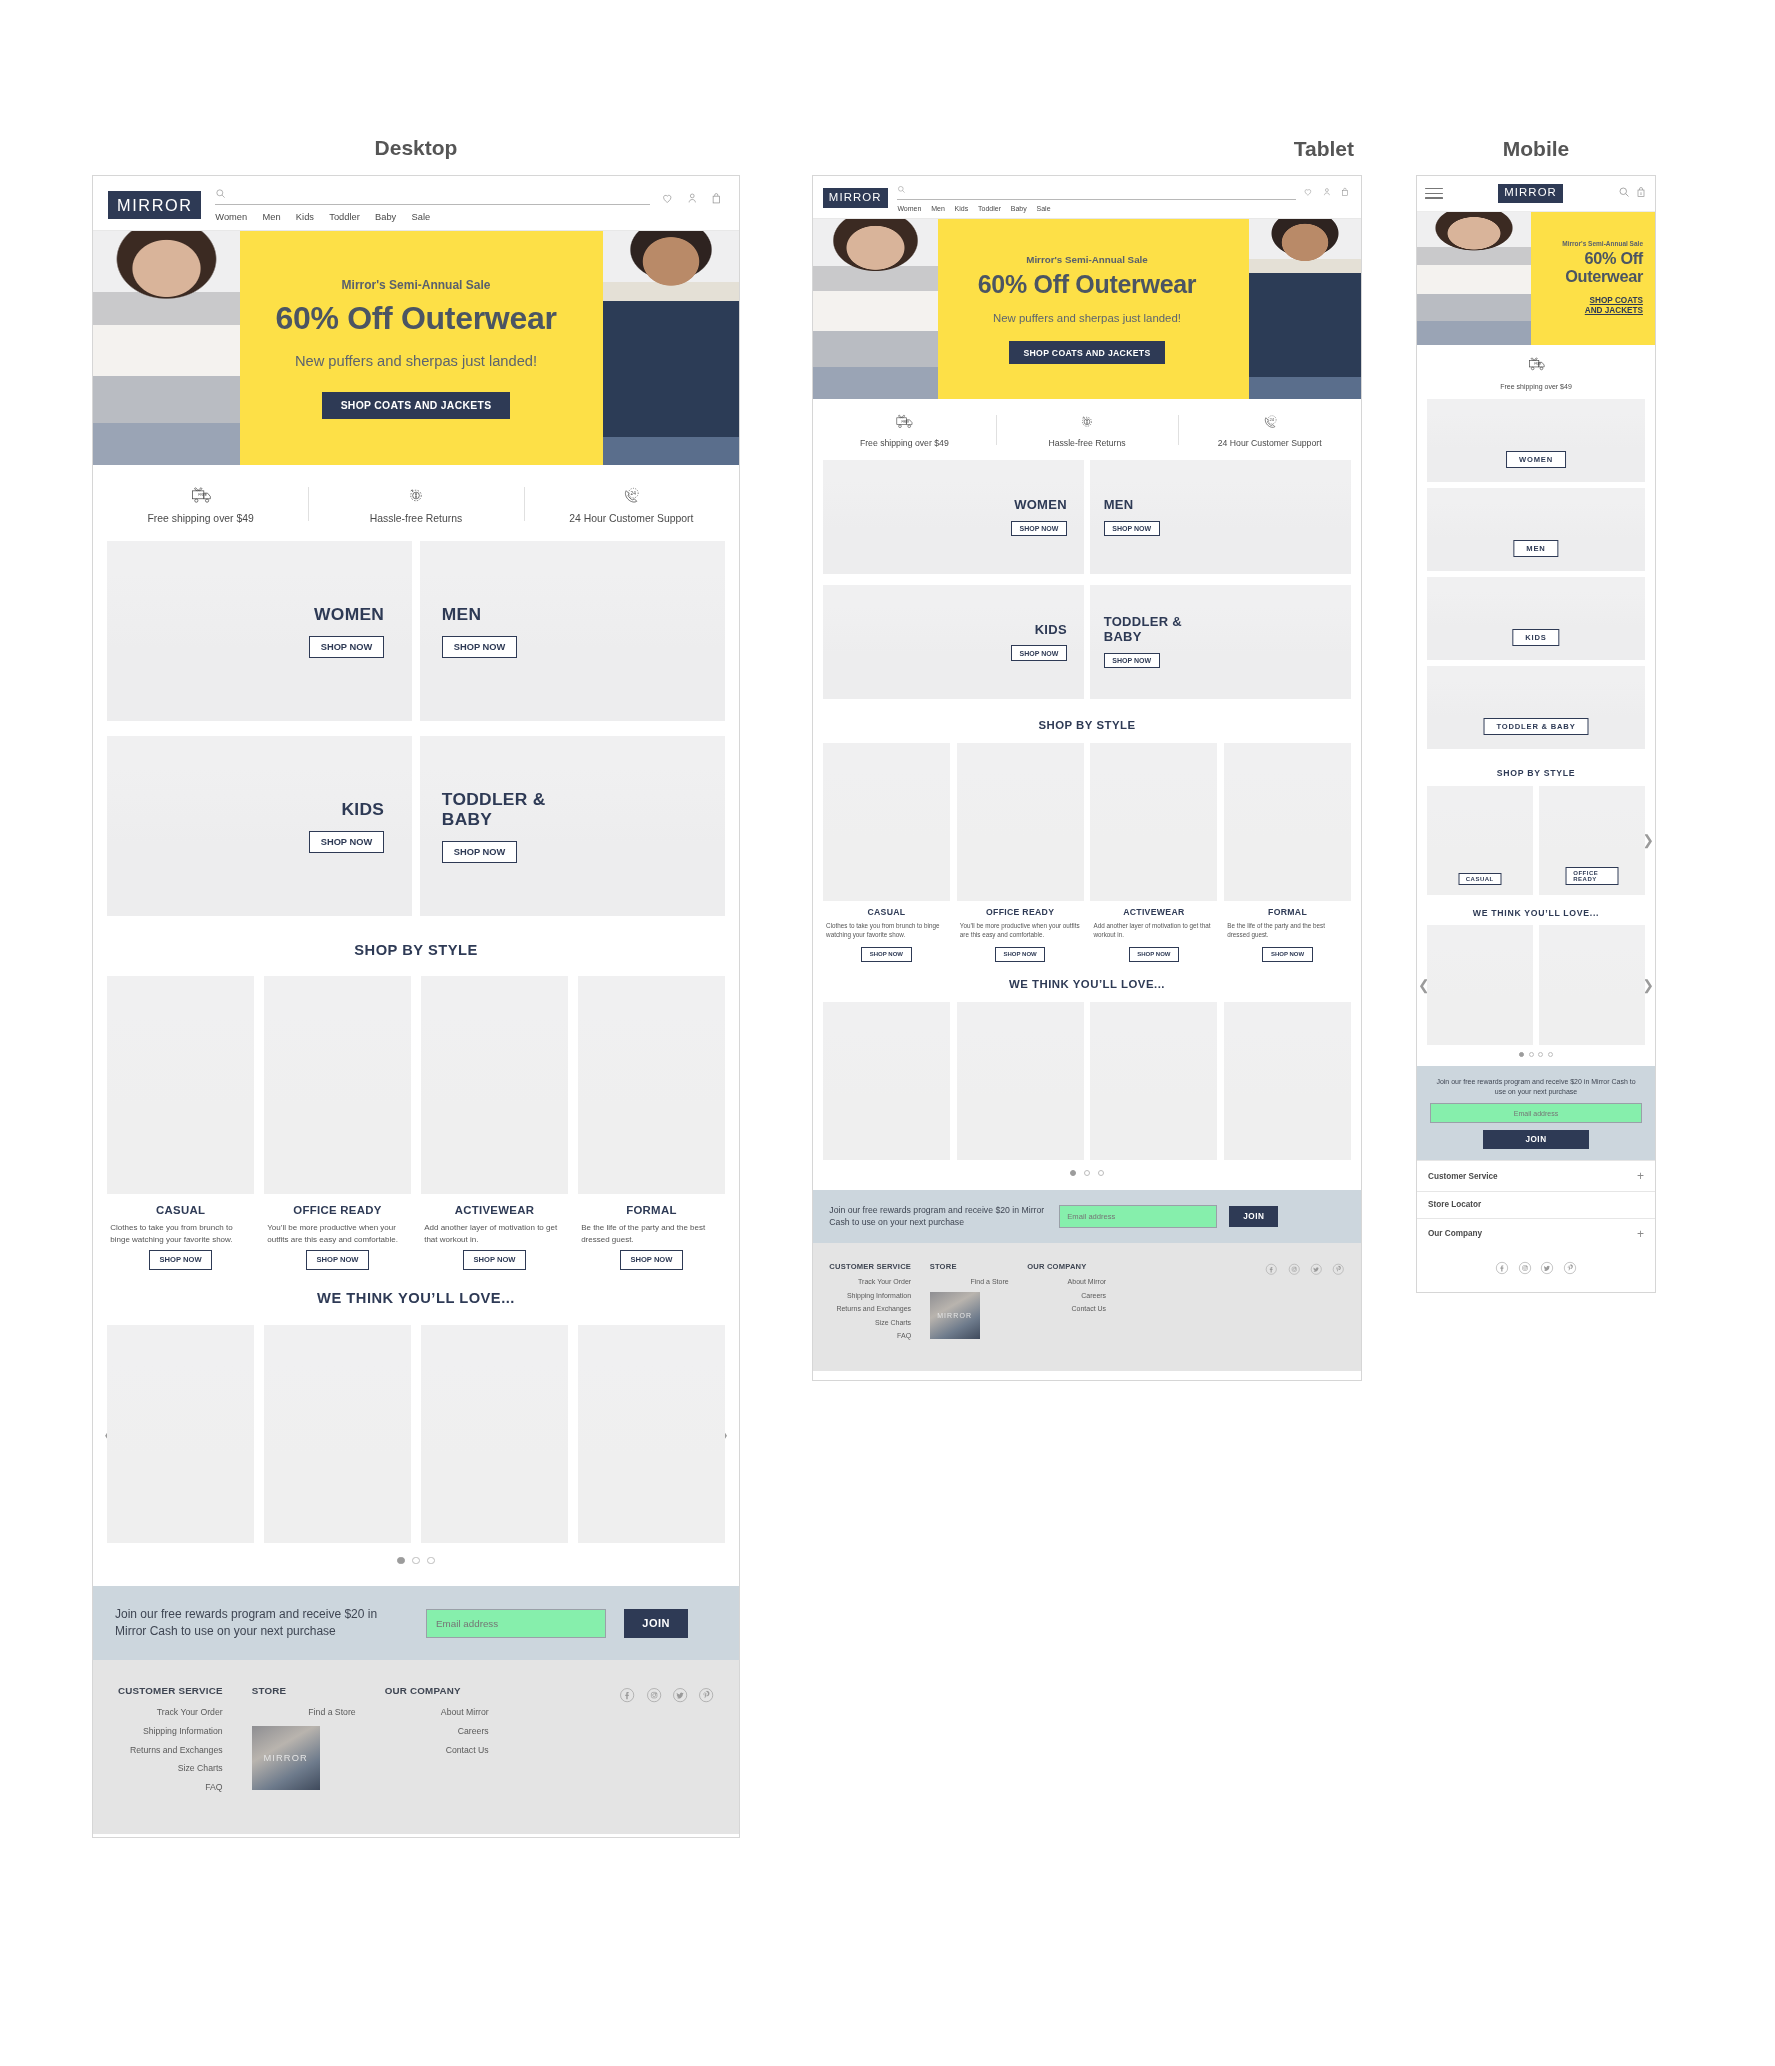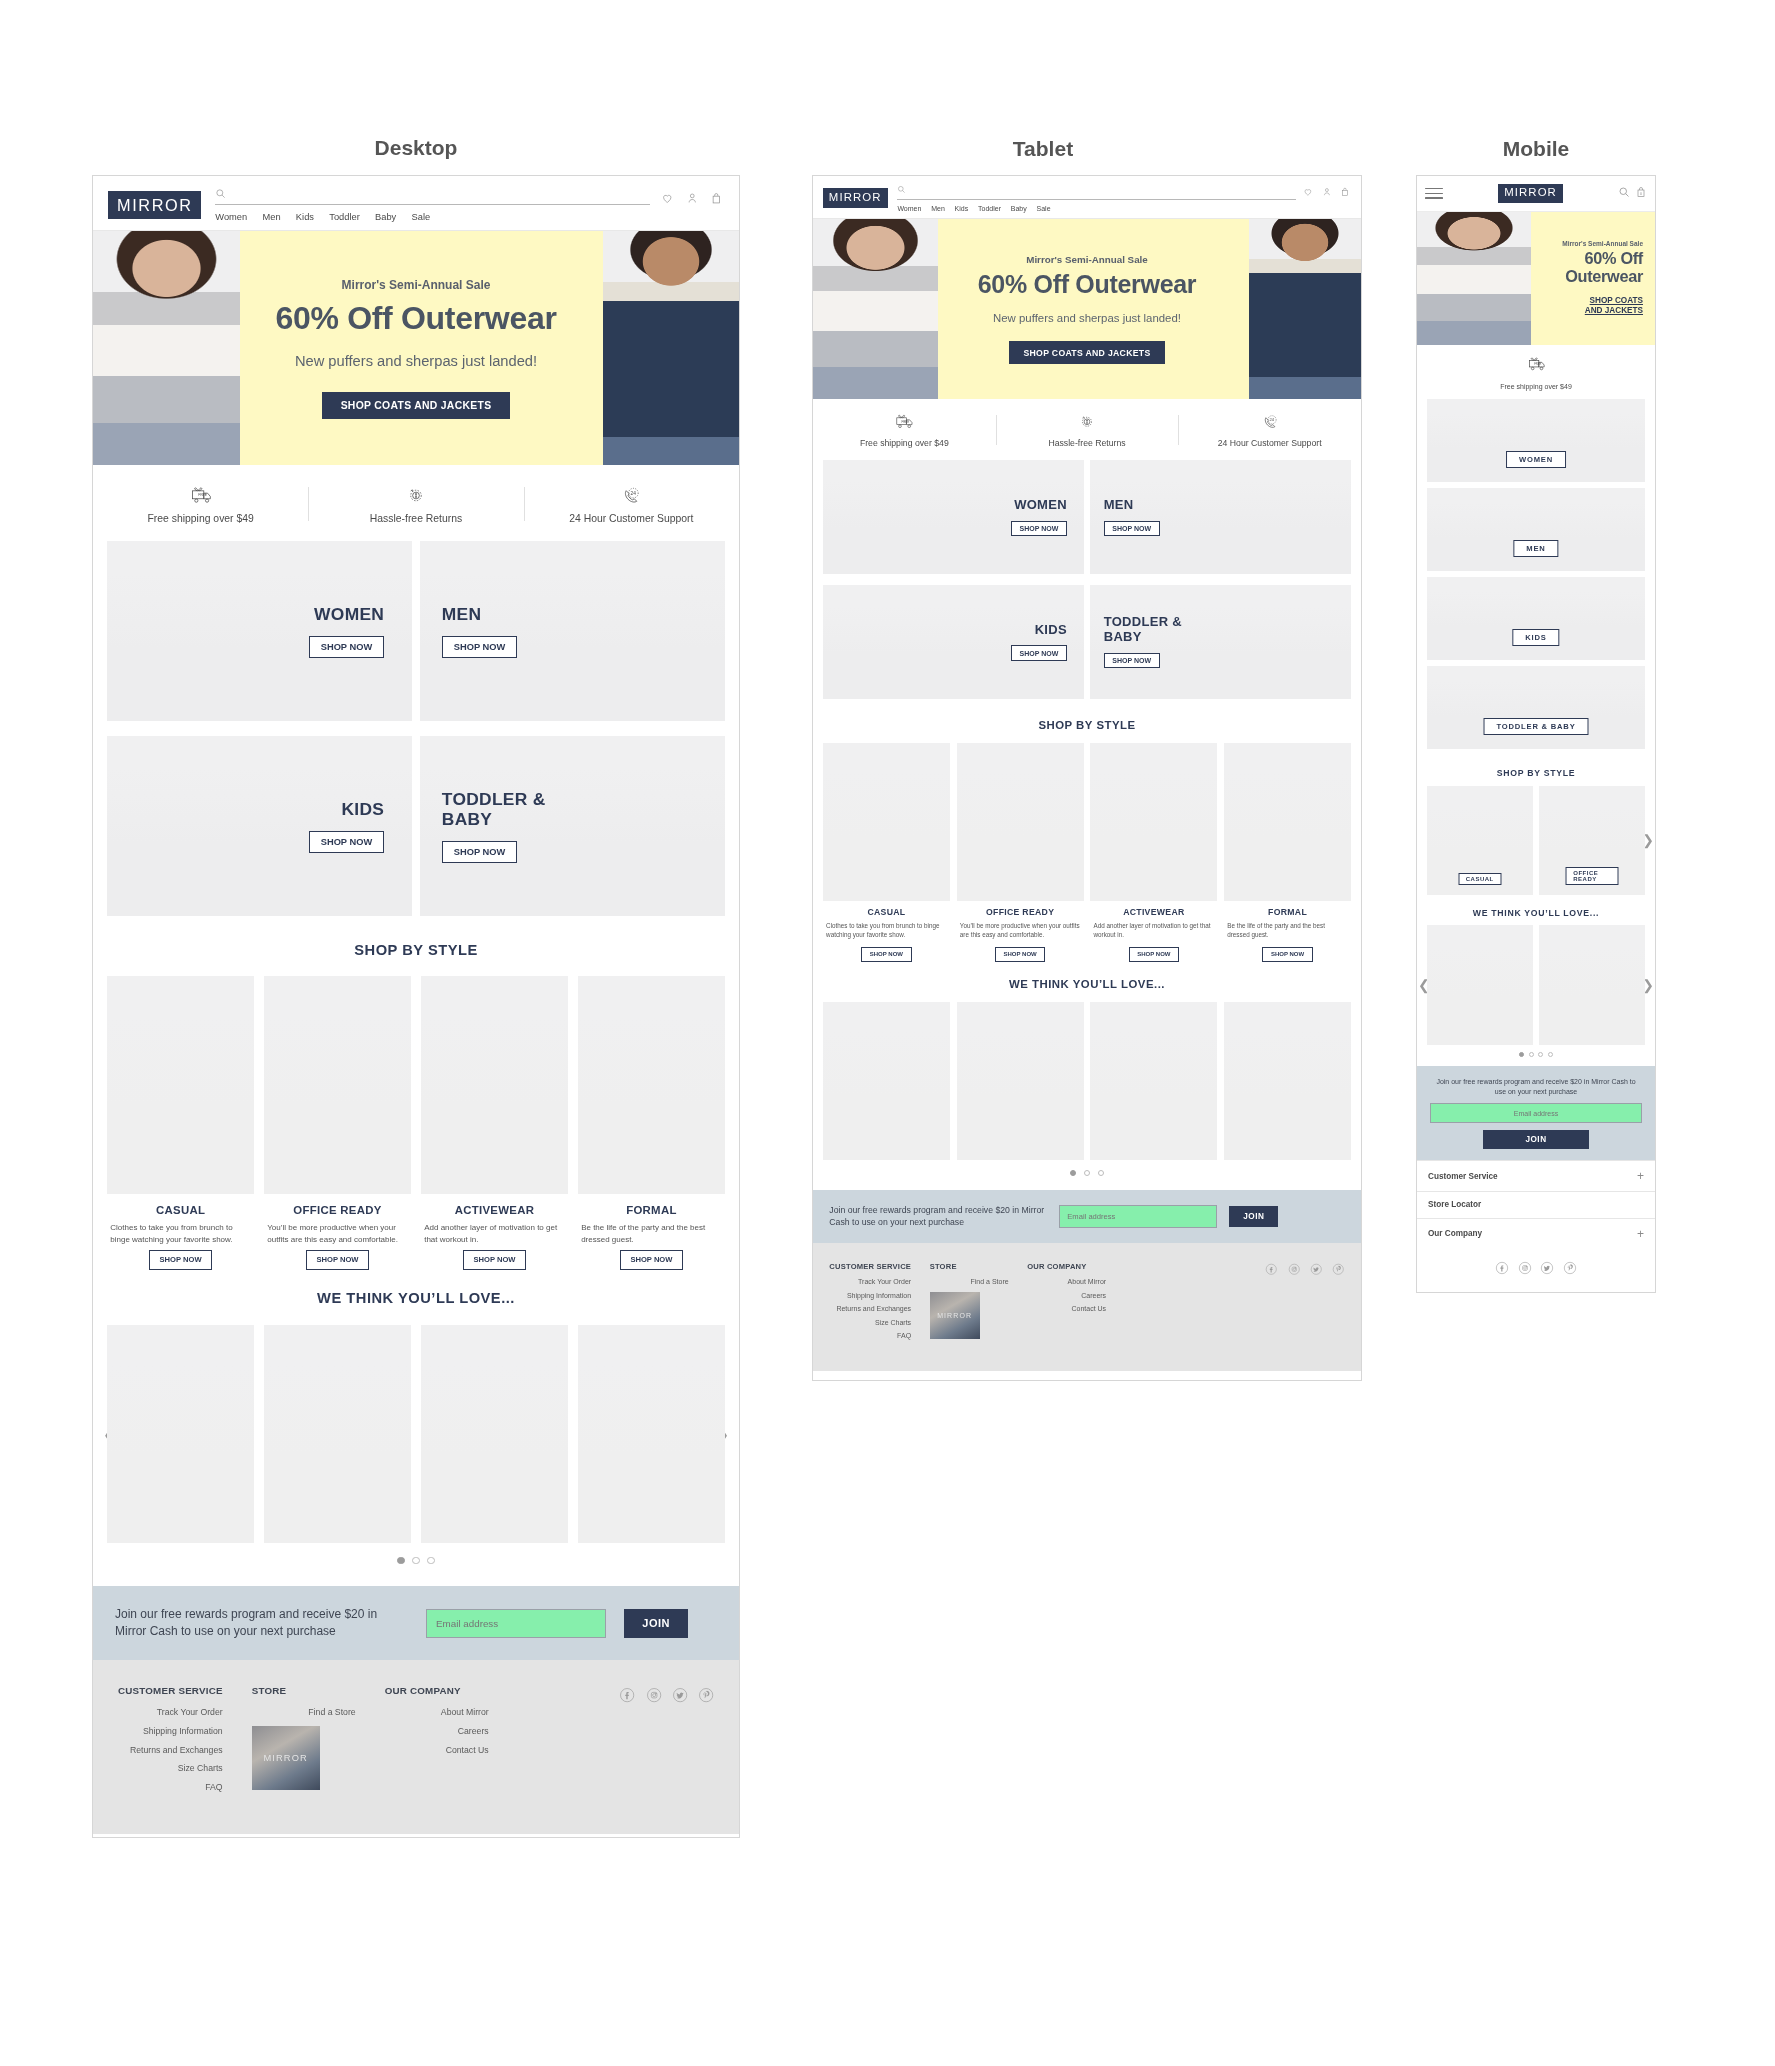--- a/index.html
+++ b/index.html
@@ -61,21 +61,21 @@
   .m-header {
     display: flex; align-items: center; justify-content: space-between;
     padding: 7.6px 7.6px; border-bottom: 0.5px solid #ececec; background: #fff;
   }
   .hamburger { width: 18.5px; }
   .hamburger i { display: block; height: 1.6px; background: #777; margin: 3.3px 0; border-radius: 0.5px; }
   .m-icons { display: flex; gap: 5.4px; align-items: center; }
   .m-icons svg { width: 12px; height: 12px; }
 
   
-  .hero { position: relative; background: #fef9c3; overflow: hidden; }
+  .hero { position: relative; background: #fde047; overflow: hidden; }
   .hero-d { height: 234px; }
   .hero-t { height: 180px; }
   .hero-m { height: 133px; }
   .hero-text { position: absolute; left: 0; right: 0; top: 0; bottom: 0;
     display: flex; flex-direction: column; align-items: center; justify-content: center; z-index: 3; }
   .hero-eyebrow { font-size: 12px; font-weight: 700; color: #59606d; margin-bottom: 7.6px; }
   .hero-head { font-size: 32px; font-weight: 700; color: #4b5563; letter-spacing: -0.3px; }
   .hero-sub { font-size: 14.7px; color: #5c646f; margin-top: 16.3px; }
   .hero-btn {
     margin-top: 23px; background: #2e3a55; color: #fff;
@@ -319,21 +319,21 @@
   .acc-plus { font-size: 12px; color: #8b8b8b; line-height: 1; }
   .m-social { display: flex; justify-content: center; gap: 8.7px; padding: 12px 0 14px; }
   .m-social svg { width: 14px; height: 14px; }
 </style>
 </head>
 <body>
 
 <div class="page">
 
   <div class="device-label" style="left:92px;width:648px;top:136px;">Desktop</div>
-  <div class="device-label" style="left:768px;width:550px;top:137px;">Tablet</div>
+  <div class="device-label" style="left:804px;width:550px;top:137px;text-align:right;">Tablet</div>
   <div class="device-label" style="left:1416px;width:240px;top:137px;">Mobile</div>
 
   <div class="frame frame-desktop" style="height: 1663px;">
     <div class="scroll">
 
       <div class="navbar">
         <div class="logo">MIRROR</div>
         <div class="nav-mid">
           <div class="search-row">
             <span>

